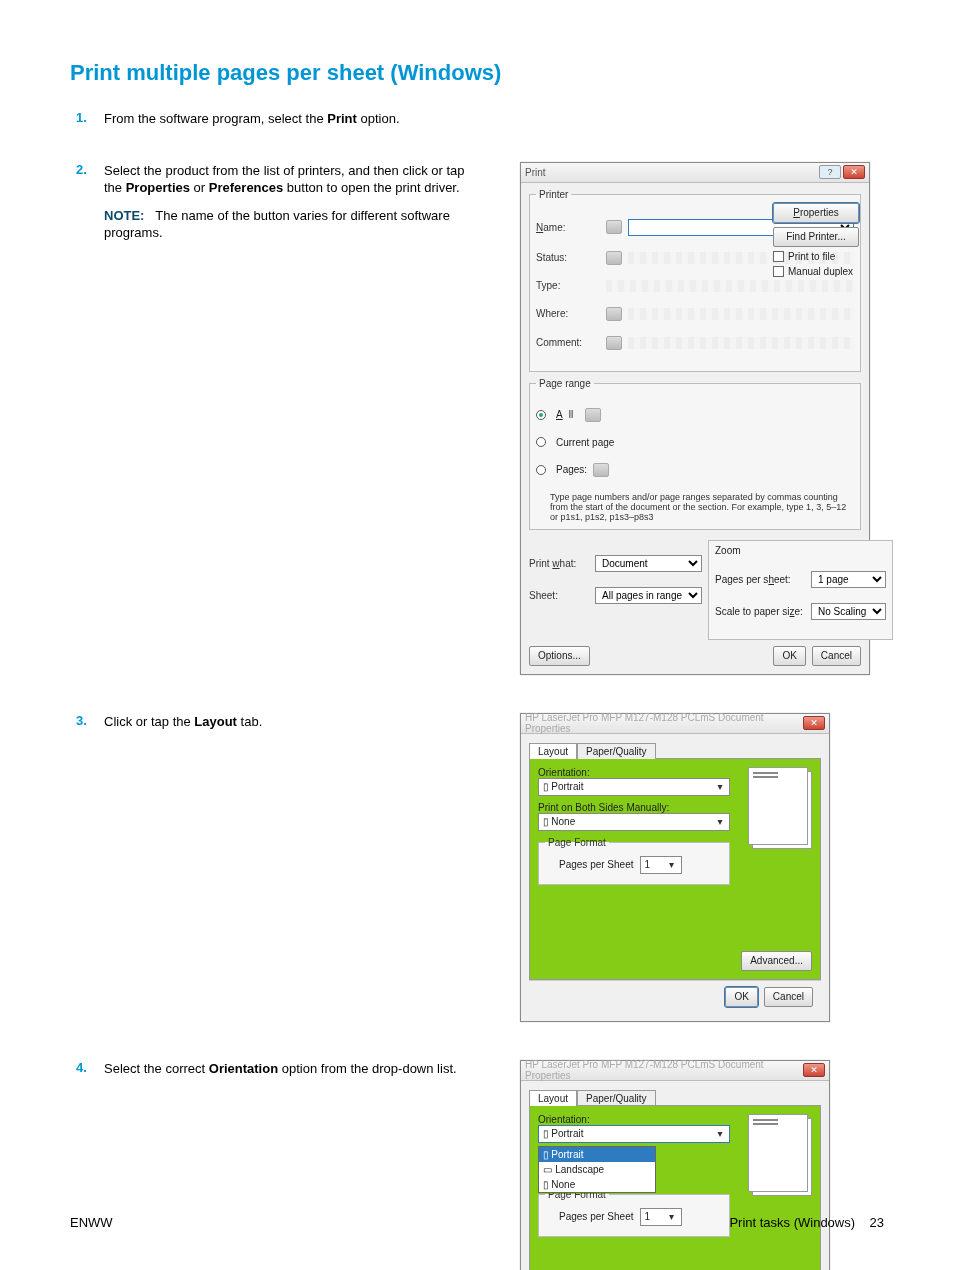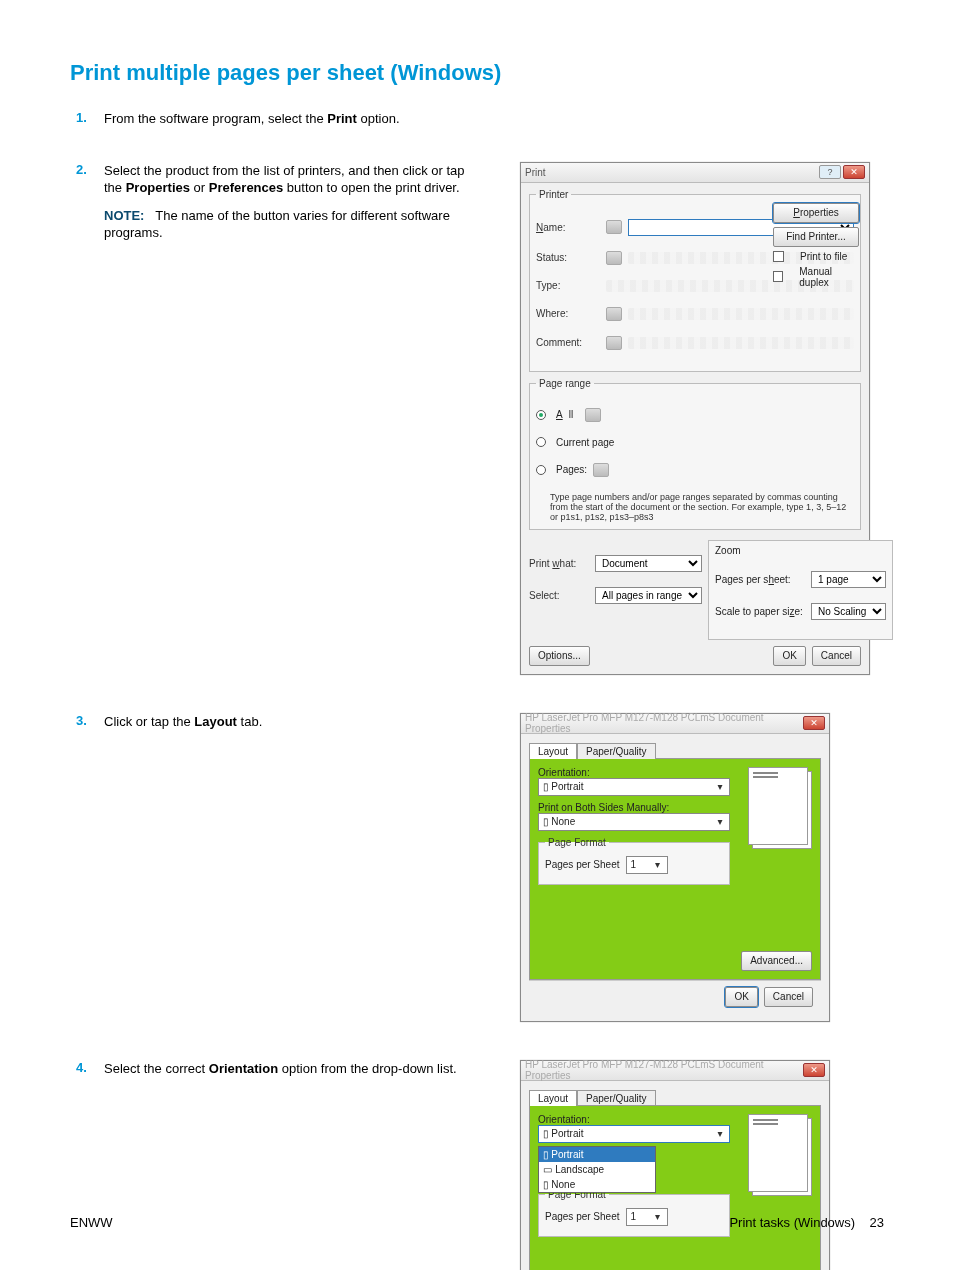--- a/index.html
+++ b/index.html
@@ -102,21 +102,21 @@
     font-size: 10px; height: 17px; border:1px solid #888;
     background:#fff; padding: 0 2px;
   }
   .btn {
     font-size: 10px; height: 20px;
     border: 1px solid #8a8a8a; border-radius: 2px;
     background: linear-gradient(#fefefe,#ddd);
     padding: 0 8px; display:inline-flex; align-items:center; justify-content:center;
   }
   .btn.default { outline: 1px solid #2f7bbf; }
-  .checkbox { display:flex; align-items:center; gap:16px; }
+  .checkbox { display:flex; align-items:center; gap:4px; }
   .checkbox .cb { width:11px; height:11px; border:1px solid #666; background:#fff; }
 
   
   #print-dialog { width: 350px; }
   #print-dialog .right-col {
     position:absolute; right:10px; top:40px; width:86px; display:flex; flex-direction:column; gap:4px;
   }
   #print-dialog .printer-name-sel { flex:1; border:1px solid #2f7bbf; }
   #print-dialog .zoom-box { border:1px solid #bcbcbc; padding:4px 6px; background:#f6f6f6; }
   #print-dialog .bottom { display:flex; justify-content:space-between; align-items:center; margin-top:6px; }
@@ -128,21 +128,21 @@
 
   
   .props-dialog { width: 310px; }
   .tabs { display:flex; gap:0; margin-top:2px; }
   .tab {
     border:1px solid #999; border-bottom:none; padding:2px 8px;
     font-size:10px; background:#eee; position:relative; top:1px;
   }
   .tab.active { background:#fff; font-weight:normal; z-index:2; }
   .tabpanel { border:1px solid #999; background:#84cc16; padding:8px; min-height: 200px; }
-  .prop-row { display:flex; align-items:center; gap:6px; margin:4px 0; }
+  .prop-row { display:flex; align-items:center; gap:6px; margin:4px 14px; }
   .dropdown { border:1px solid #888; background:#fff; height:18px; display:flex; align-items:center; justify-content:space-between; padding:0 2px 0 4px; min-width:110px; font-size:10px;}
   .dropdown .arrow { width:14px; text-align:center; color:#333; }
   .preview-sheet {
     width: 60px; height: 78px; border:1px solid #999; background:#fff;
     display:flex; flex-direction:column; gap:2px; padding:4px;
   }
   .preview-sheet .ln { height:2px; background:#888; }
   .preview-sheet .ln.short { width:50%; }
   .preview-stack { position:relative; width:64px; height:84px; }
   .preview-stack .preview-sheet { position:absolute; }
@@ -269,21 +269,21 @@
           </fieldset>
         </div>
 
         <div style="display:flex;gap:6px;margin-top:4px;">
           <div style="flex:1;">
             <div class="row">
                 <span class="lbl" style="width:60px">Print <span class="underline">w</span>hat:</span>
               <select style="flex:1"><option>Document</option></select>
             </div>
             <div class="row">
-                <span class="lbl" style="width:60px">Select:</span>
+                <span class="lbl" style="width:60px">Sheet:</span>
               <select style="flex:1"><option>All pages in range</option></select>
             </div>
           </div>
           <div class="zoom-box" style="flex:1">
             <div style="margin-bottom:2px;">Zoom</div>
             <div class="row">
                 <span style="width:90px">Pages per s<span class="underline">h</span>eet:</span>
               <select style="flex:1"><option>1 page</option></select>
               </div>
             <div class="row">

